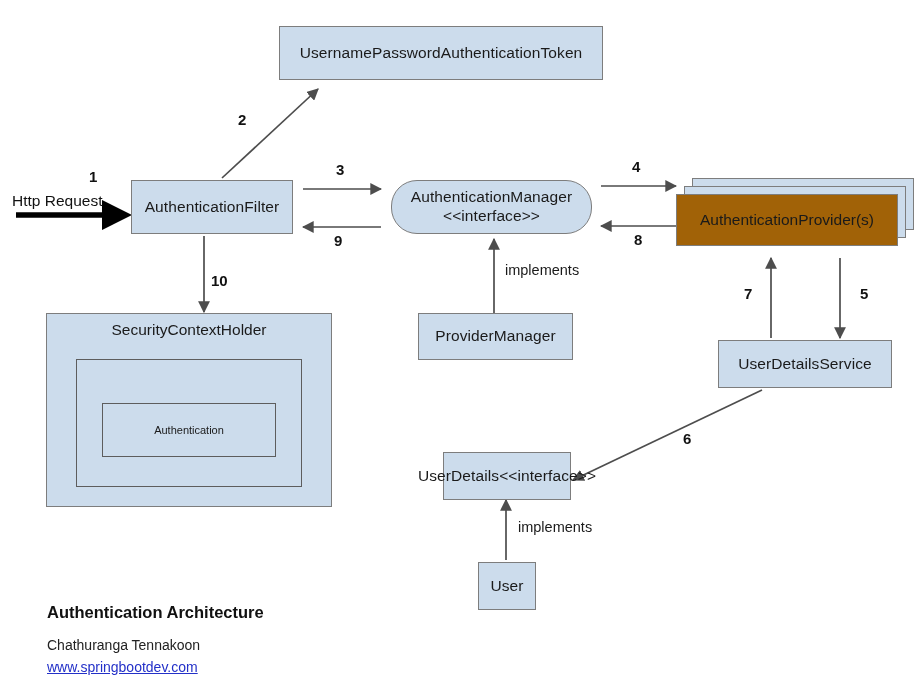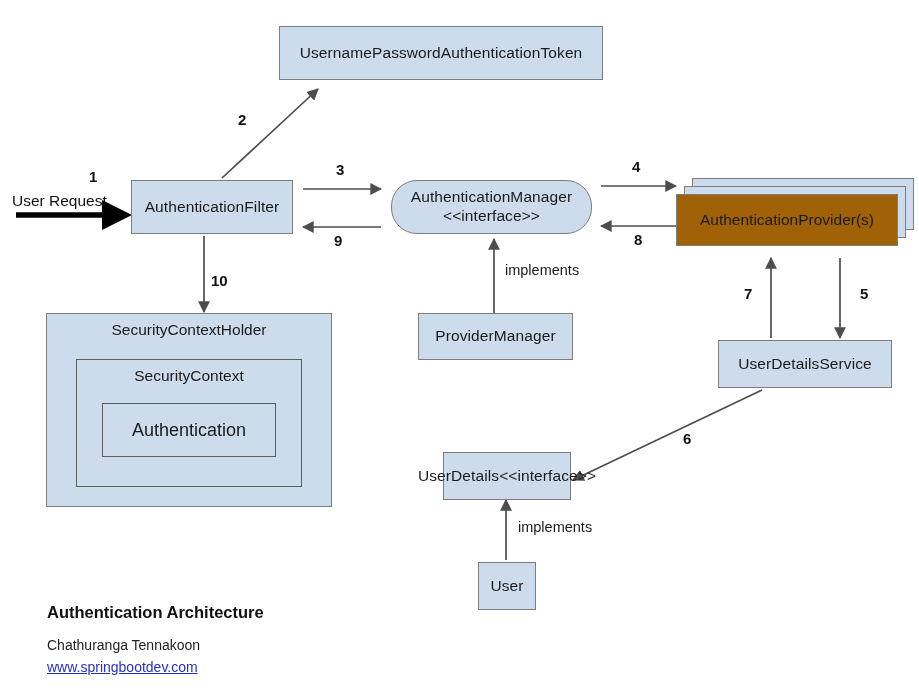--- a/index.html
+++ b/index.html
@@ -201,28 +201,27 @@
     <span class="node-sub">&lt;&lt;interface&gt;&gt;</span>
   </div>
 
   <div class="node" style="left:478px; top:562px; width:58px; height:48px;">
     <span class="node-label">User</span>
   </div>
 
   <div class="holder" style="left:46px; top:313px; width:286px; height:194px;">
     <div class="holder-title">SecurityContextHolder</div>
     <div class="inner-box" style="left:29px; top:45px; width:226px; height:128px;">
-      <div class="holder-title">SecurityContext</div>
       <div class="inner-box" style="left:25px; top:43px; width:174px; height:54px; display:flex; align-items:center; justify-content:center;">
-        <span class="node-label" style="font-size:18px;">Authentication</span>
+        <span class="node-label" style="font-size:11px;">Authentication</span>
       </div>
     </div>
   </div>
 
-  <div class="flow-text" style="left:12px; top:192px;">User Request</div>
+  <div class="flow-text" style="left:12px; top:192px;">Http Request</div>
   <div class="edge-label" style="left:89px; top:168px;">1</div>
   <div class="edge-label" style="left:238px; top:111px;">2</div>
   <div class="edge-label" style="left:336px; top:161px;">3</div>
   <div class="edge-label" style="left:632px; top:158px;">4</div>
   <div class="edge-label" style="left:860px; top:285px;">5</div>
   <div class="edge-label" style="left:683px; top:430px;">6</div>
   <div class="edge-label" style="left:744px; top:285px;">7</div>
   <div class="edge-label" style="left:634px; top:231px;">8</div>
   <div class="edge-label" style="left:334px; top:232px;">9</div>
   <div class="edge-label" style="left:211px; top:272px;">10</div>

